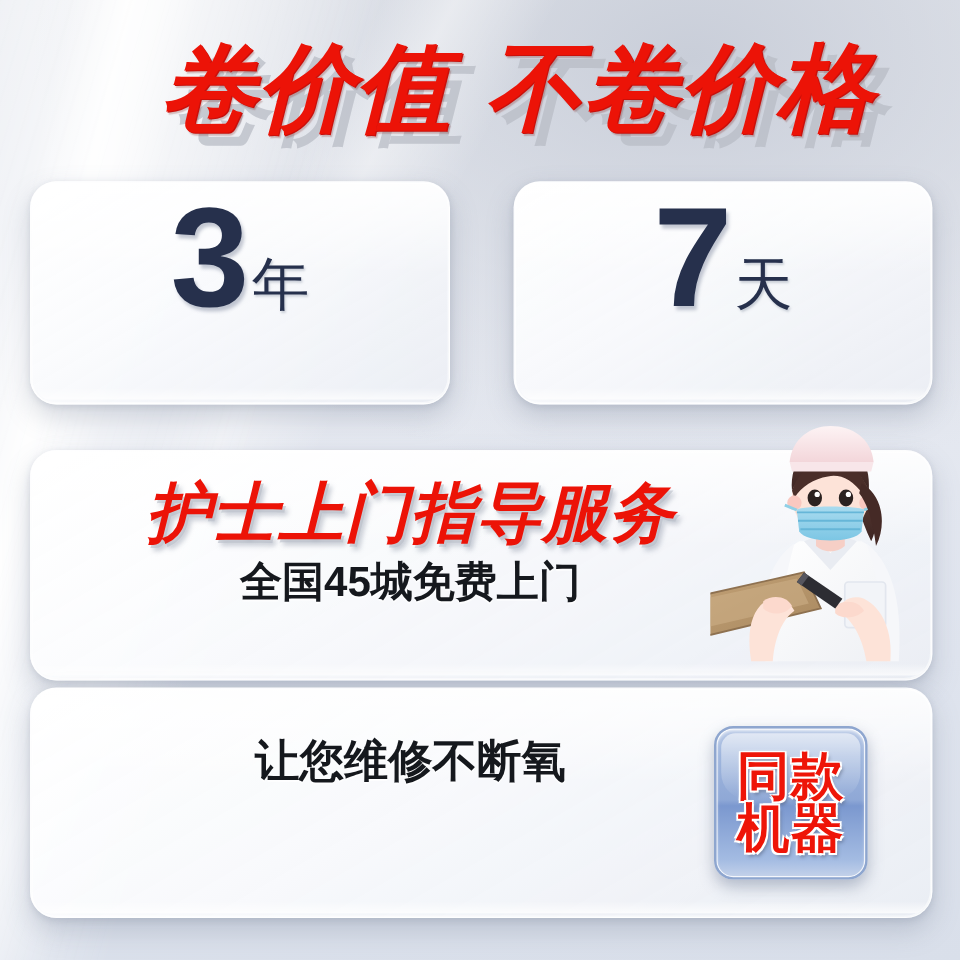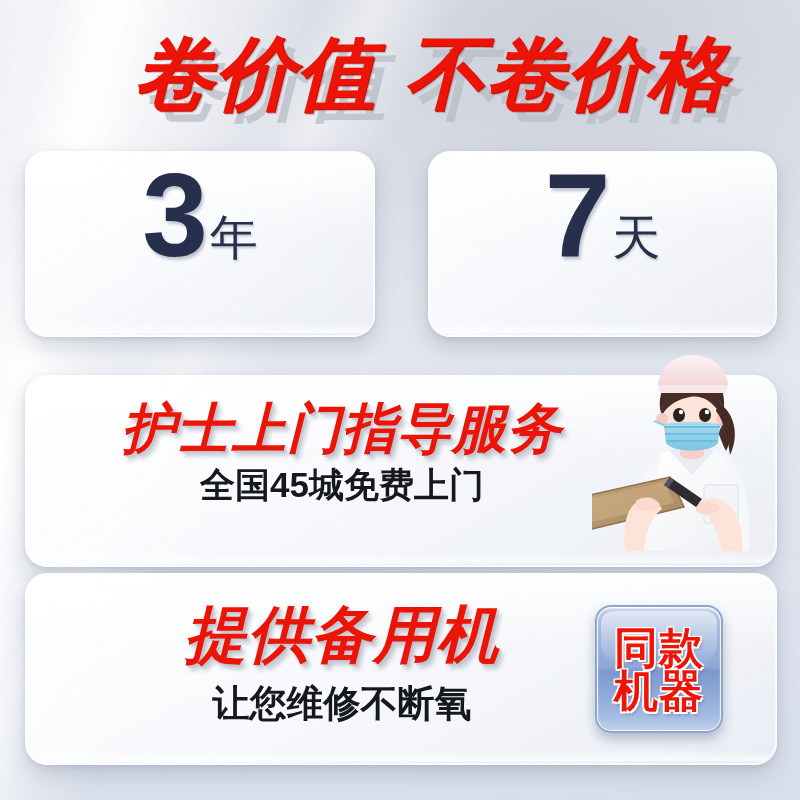--- a/index.html
+++ b/index.html
@@ -254,21 +254,20 @@
 
     <path d="M150 200 C152 176 144 156 128 148 C118 144 108 150 106 158 C116 164 126 176 130 200 Z" fill="#fde3d8"></path>
     <path d="M104 154 C112 148 124 150 128 158 C120 166 108 164 104 160 Z" fill="#fcd9cd"></path>
 
     <path d="M78 126 L110 148 L104 156 L72 134 Z" fill="#2d2d33"></path>
     <path d="M72 134 L78 126 L82 129 L76 137 Z" fill="#55555e"></path>
   </svg>
 
   <div class="card" id="card-spare">
     <div class="wide-text">
-      <div class="wide-title">提供备用机</div>
       <div class="wide-sub">让您维修不断氧</div>
     </div>
   </div>
 
   <div class="badge">
     <div class="badge-text">
       <span class="badge-line">同款</span>
       <span class="badge-line">机器</span>
     </div>
   </div>

